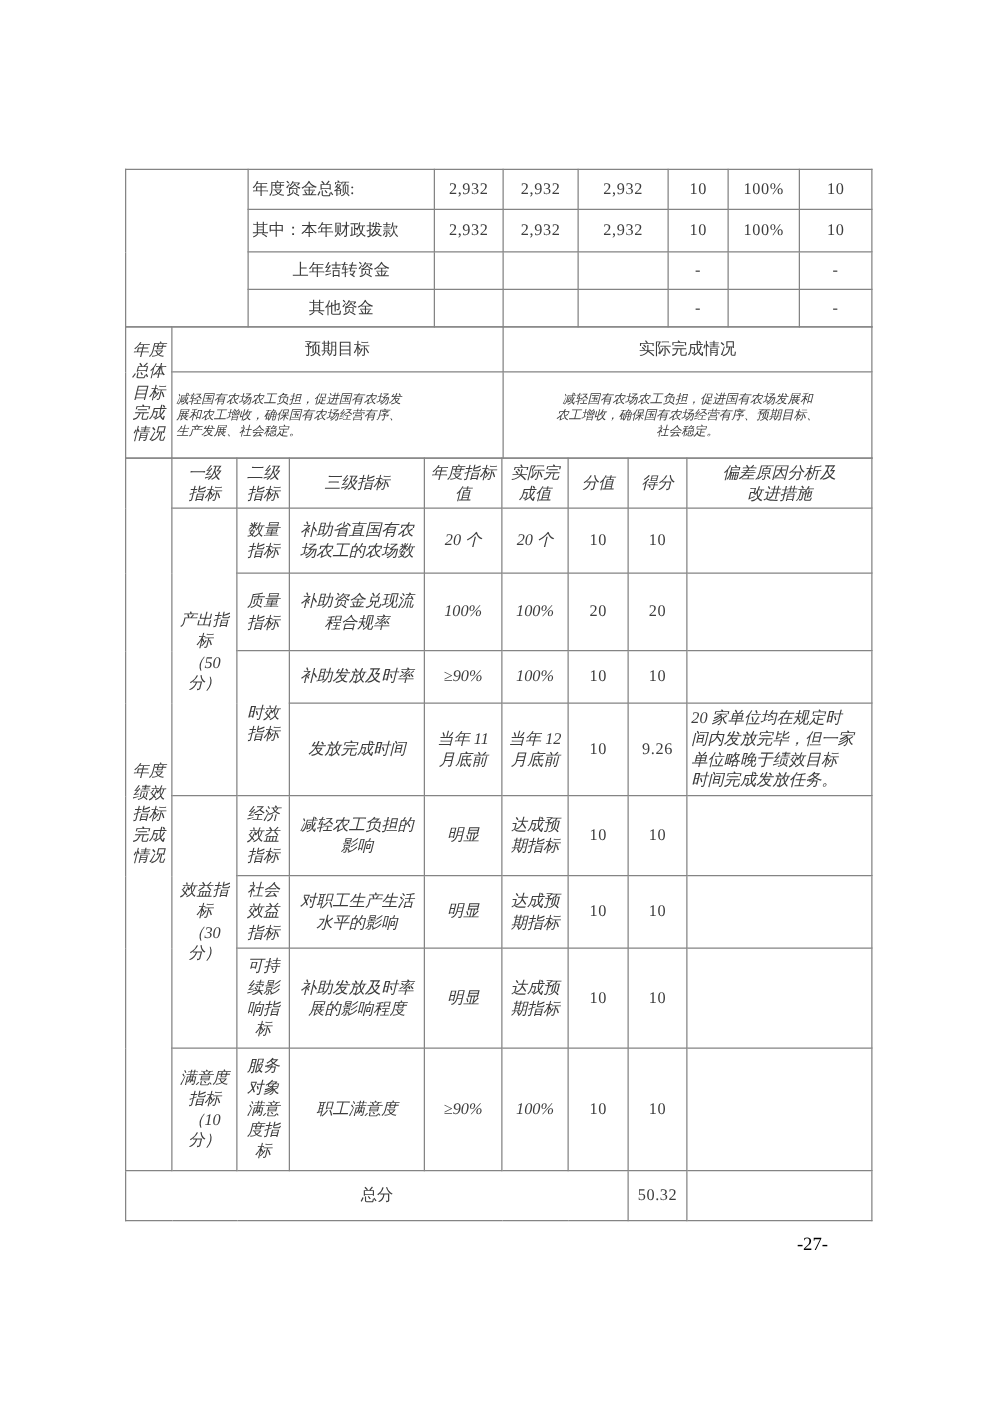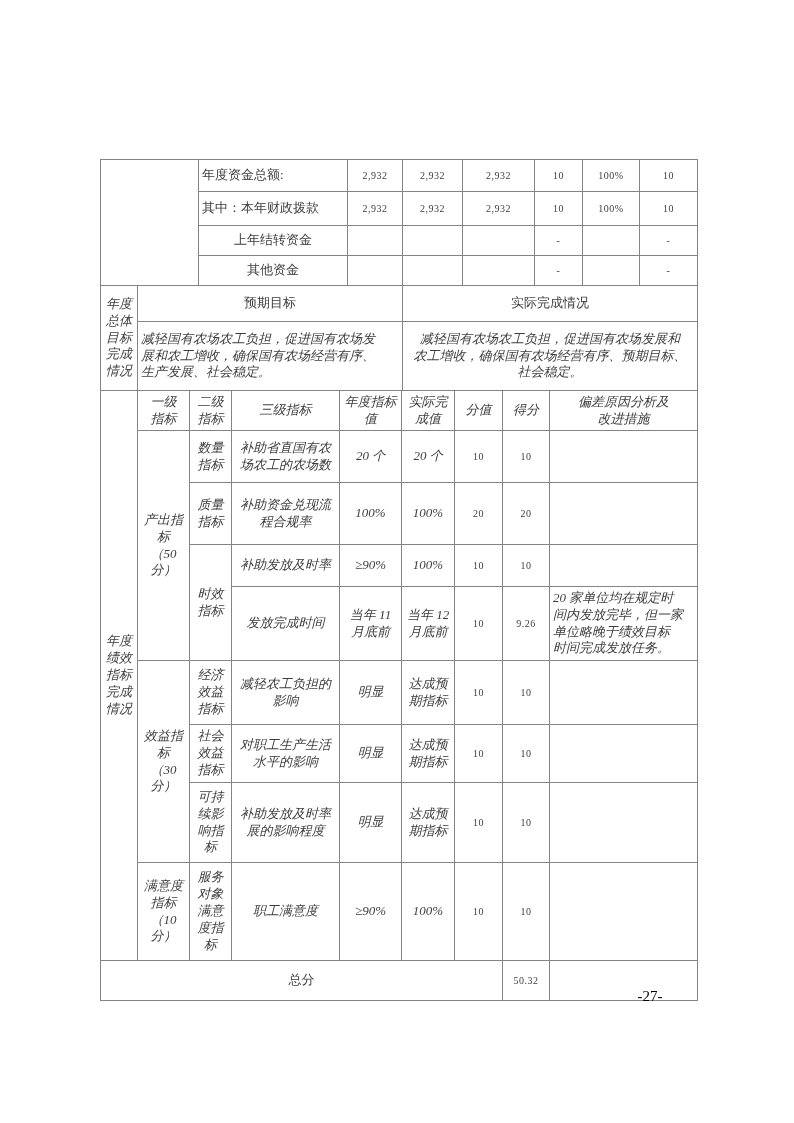--- a/index.html
+++ b/index.html
@@ -1,34 +1,34 @@
 <!DOCTYPE html>
 <html><head>
 <meta charset="utf-8">
 <style>
   html,body { margin:0; padding:0; background:#ffffff; }
   .page {
     position:relative; width:794px; height:1123px; background:#ffffff;
     font-family:"Liberation Serif","DejaVu Serif",serif;
     color:#3d3d3d; overflow:hidden;
   }
-  .tables { position:absolute; left:100px; top:159px; width:597px; }
+  .tables { position:absolute; left:100px; top:135px; width:597px; }
   table { border-collapse:collapse; table-layout:fixed; width:597px; }
   table + table { margin-top:-1px; }
   td {
     border:1px solid #848484;
     text-align:center; vertical-align:middle;
     font-size:13px; line-height:1.3;
     padding:1px 3px; box-sizing:border-box; overflow:hidden;
     word-break:break-all;
   }
   .pre  { white-space:pre-line;font-style:italic; }
   .left { text-align:left; }
-  .num  { font-size:10px; letter-spacing:0.5px; }
-  .goaltxt { font-size:13px;margin-left:17px; }
+  .num  { font-size:13px; letter-spacing:0.5px; }
+  .goaltxt { font-size:10px;margin-left:17px; }
   .pagenum {
     position:absolute; left:620px; top:988px; width:60px;
     text-align:center; font-size:15px; color:#000000;
     font-family:"Liberation Serif","DejaVu Serif",serif;
   }
 </style>
 </head>
 <body>
 
 <div class="page">

